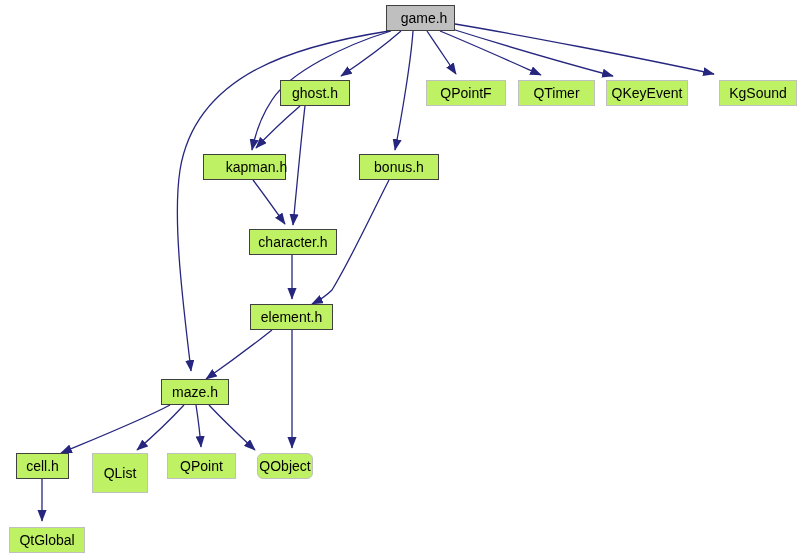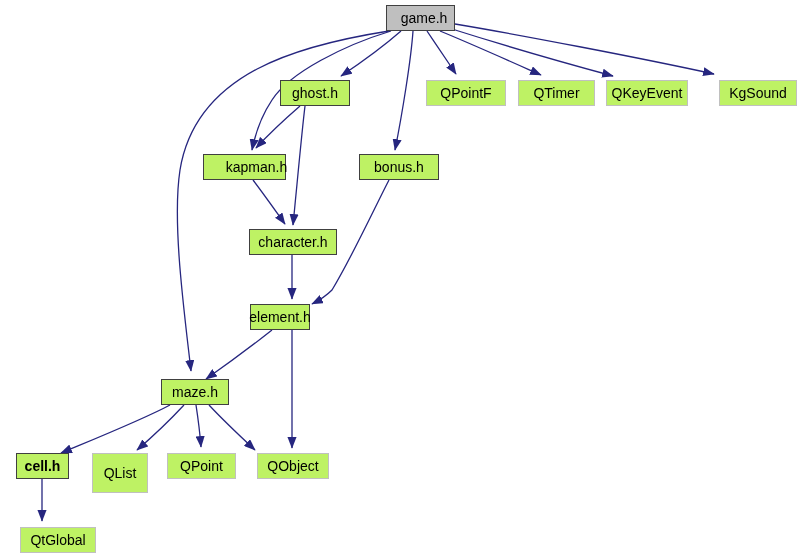--- a/index.html
+++ b/index.html
@@ -103,35 +103,35 @@
       </div>
       <div class="node local" style="left: 203px; top: 154px; width: 83px; height: 26px; padding-left: 24px;">
         <span class="node-label">kapman.h</span>
       </div>
       <div class="node local" style="left: 359px; top: 154px; width: 80px; height: 26px;">
         <span class="node-label">bonus.h</span>
       </div>
       <div class="node local" style="left: 249px; top: 229px; width: 88px; height: 26px; align-items: center;">
         <span class="node-label">character.h</span>
       </div>
-      <div class="node local" style="left: 250px; top: 304px; width: 60px; height: 26px;">
+      <div class="node local" style="left: 250px; top: 304px; width: 83px; height: 26px;">
         <span class="node-label">element.h</span>
       </div>
       <div class="node local" style="left: 161px; top: 379px; width: 68px; height: 26px;">
         <span class="node-label">maze.h</span>
       </div>
-      <div class="node local" style="left: 16px; top: 453px; width: 53px; height: 26px; font-weight: bold;">
+      <div class="node local" style="left: 16px; top: 453px; width: 53px; height: 26px;">
         <span class="node-label">cell.h</span>
       </div>
       <div class="node external" style="left: 92px; top: 453px; width: 56px; height: 40px;">
         <span class="node-label">QList</span>
       </div>
       <div class="node external" style="left: 167px; top: 453px; width: 69px; height: 26px;">
         <span class="node-label">QPoint</span>
       </div>
-      <div class="node external" style="left: 257px; top: 453px; width: 72px; height: 26px;">
+      <div class="node external" style="left: 257px; top: 453px; width: 56px; height: 26px; border-radius: 6px;">
         <span class="node-label">QObject</span>
       </div>
-      <div class="node external" style="left: 20px; top: 527px; width: 76px; height: 26px;">
+      <div class="node external" style="left: 9px; top: 527px; width: 76px; height: 26px;">
         <span class="node-label">QtGlobal</span>
       </div>
     </div>
 </div>
 
 </body></html>

